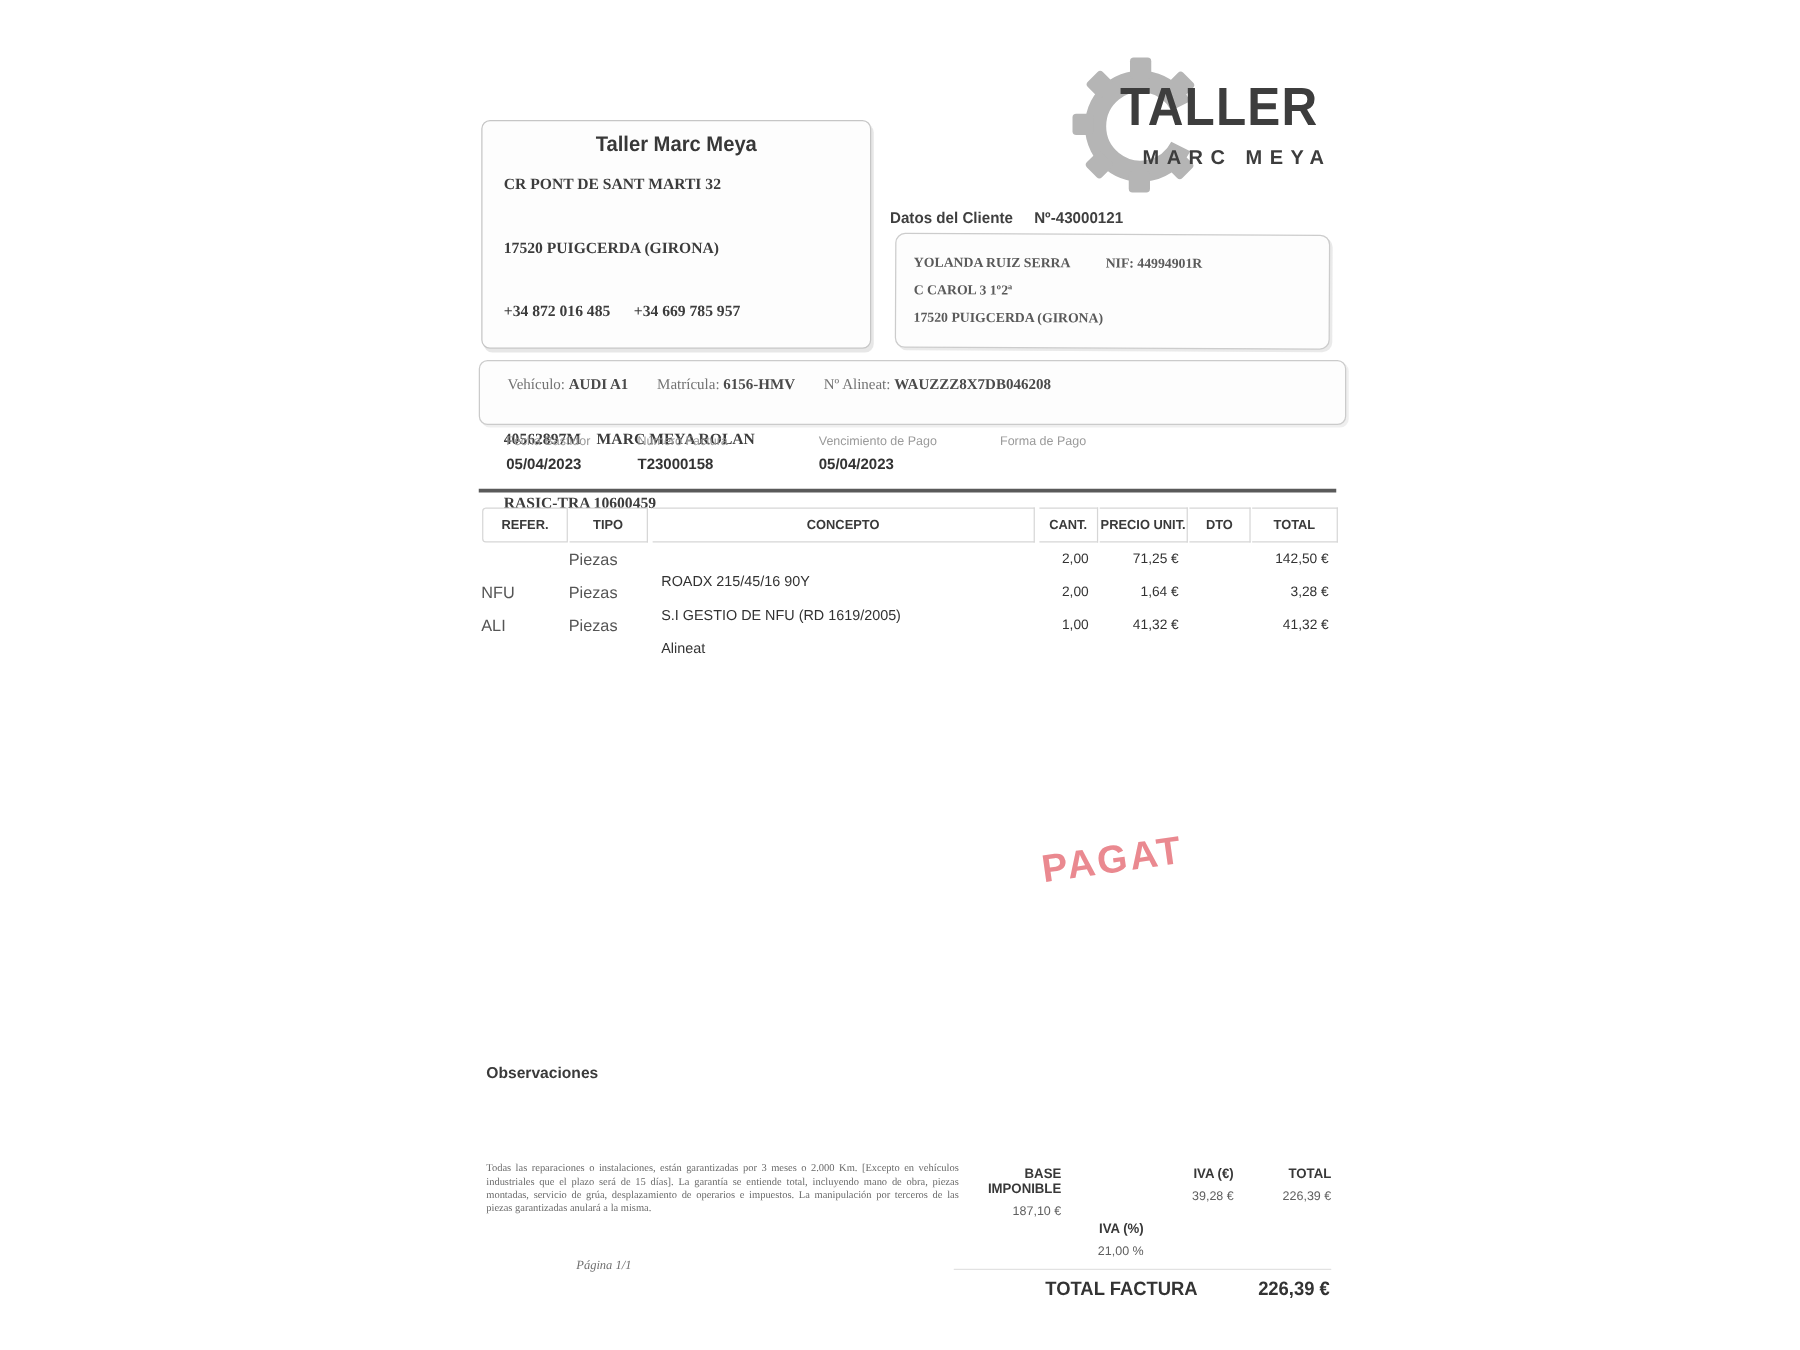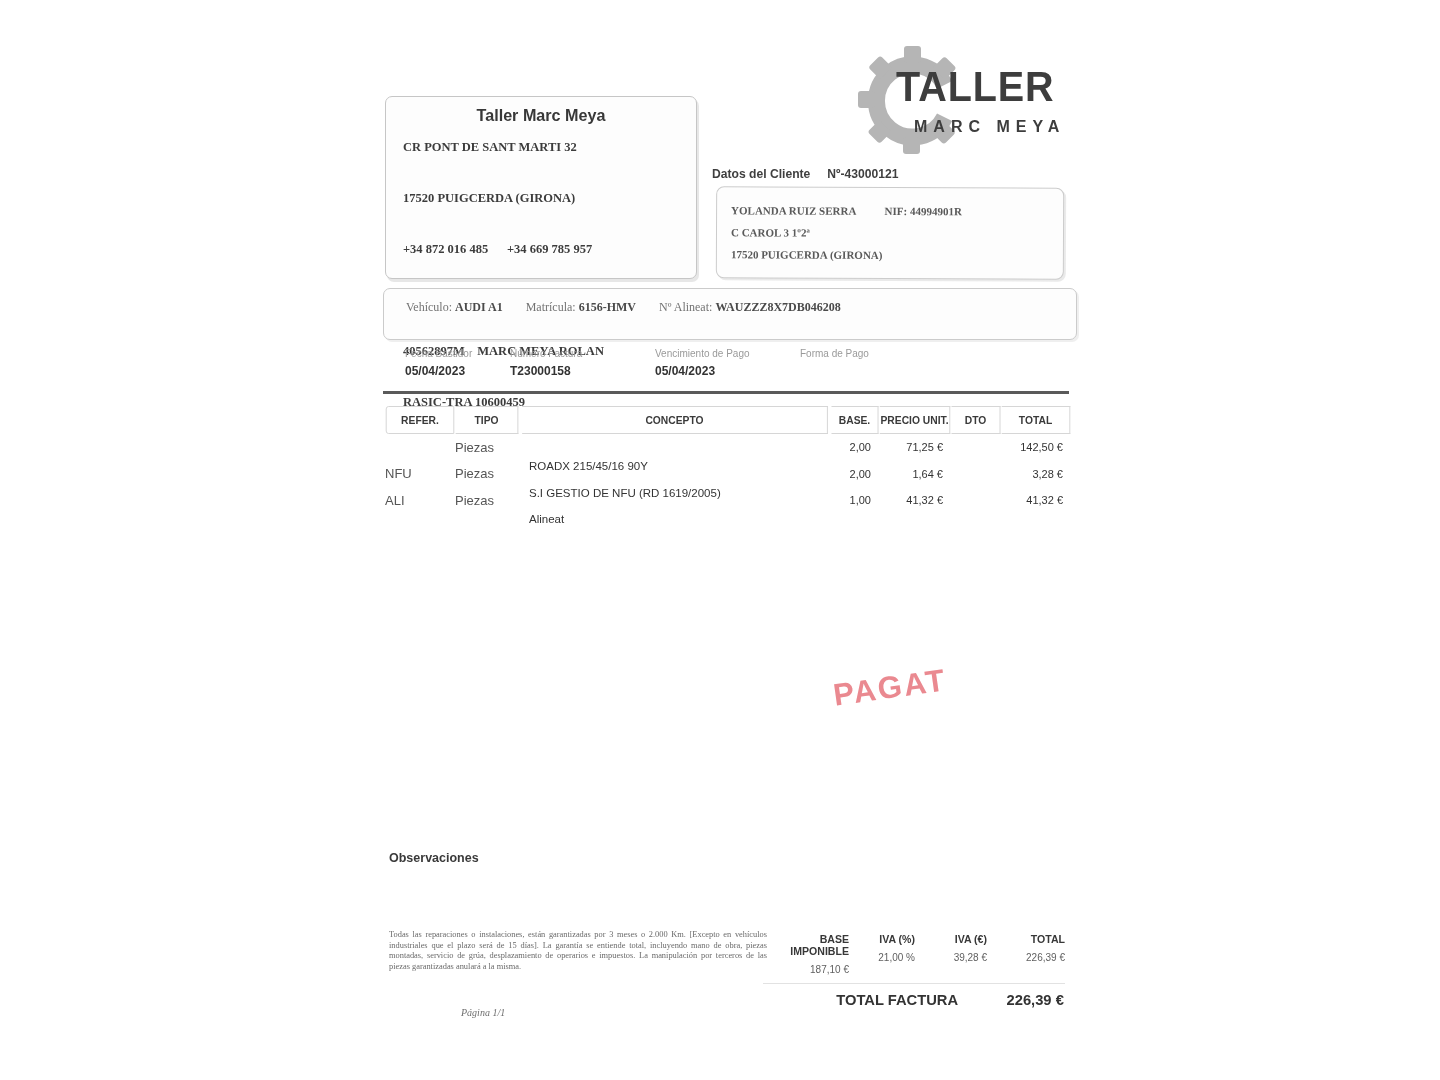--- a/index.html
+++ b/index.html
@@ -75,21 +75,21 @@
   
   #obs { left:389px; top:851px; font-size:12.5px; font-weight:bold; color:#3a3a3a; }
   #fine { left:389px; top:930px; width:378px; font-family:"Liberation Serif", serif;
           font-size:8.4px; color:#6a6a6a; line-height:10.5px; text-align:justify;
           filter:blur(0.3px); }
 
   
   #totals { left:763px; top:933px; width:302px; }
   #totals .cols { display:flex; border-bottom:1px solid #e2e2e2; padding-bottom:8px; }
   #totals .tcol { text-align:right; }
-  #totals .tcol.t1 { width:86px; } #totals .tcol.t2 { width:66px; }
+  #totals .tcol.t1 { width:86px; } #totals .tcol.t2 { width:66px;margin-top:44px; }
   #totals .tcol.t3 { width:72px; } #totals .tcol.t4 { width:78px; }
   #totals .th { font-size:11px; font-weight:bold; color:#383838; transform:scaleX(0.96);
                 transform-origin:right; }
   #totals .tv { margin-top:7px; font-size:10px; color:#5f5f5f; }
   #totals .grand { display:flex; justify-content:space-between; margin-top:7px; padding-left:70px; }
   #totals .grand .gl, #totals .grand .gv { font-size:15.5px; font-weight:bold; color:#333333;
                 transform:scaleX(0.95); }
 
   #page-num { left:461px; top:1007px; font-family:"Liberation Serif", serif; font-style:italic;
               font-size:10px; color:#6f6f6f; }
@@ -164,21 +164,21 @@
     <div class="v"></div>
   </div>
 </div>
 <div id="thick-line" class="abs"></div>
 
 <div id="items" class="abs">
   <div class="trow head">
     <div class="c-refer">REFER.</div>
     <div class="c-tipo">TIPO</div>
     <div class="c-conc">CONCEPTO</div>
-    <div class="c-cant">BASE.</div>
+    <div class="c-cant">CANT.</div>
     <div class="c-precio">PRECIO UNIT.</div>
     <div class="c-dto">DTO</div>
     <div class="c-total">TOTAL</div>
   </div>
 
   <div class="trow body-row">
     <div class="c-refer small-cell"></div>
     <div class="c-tipo small-cell">Piezas</div>
     <div class="c-conc conc-cell">ROADX 215/45/16 90Y</div>
     <div class="c-cant num-cell">2,00</div>

